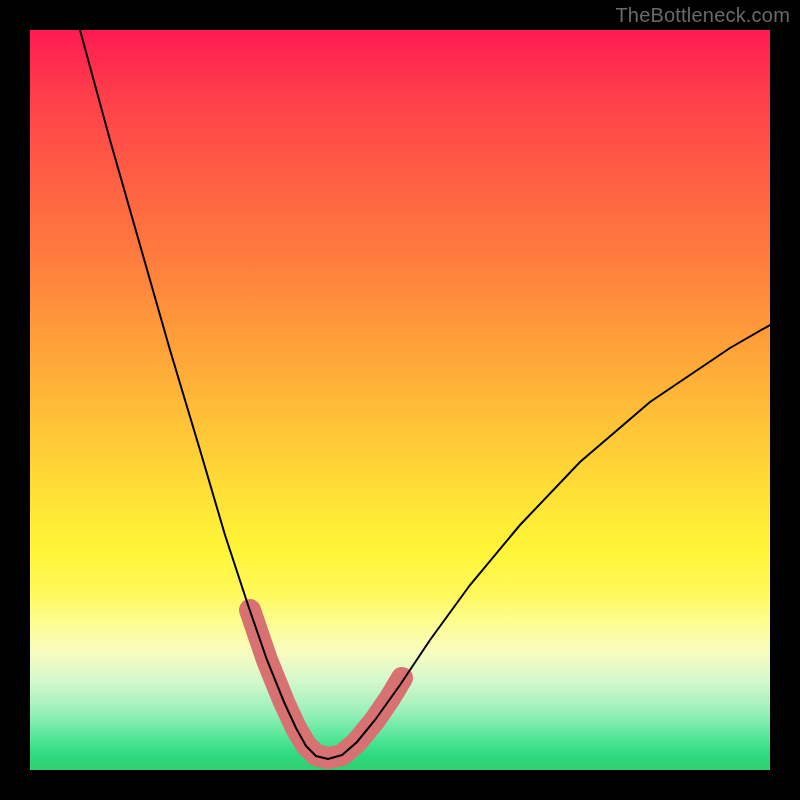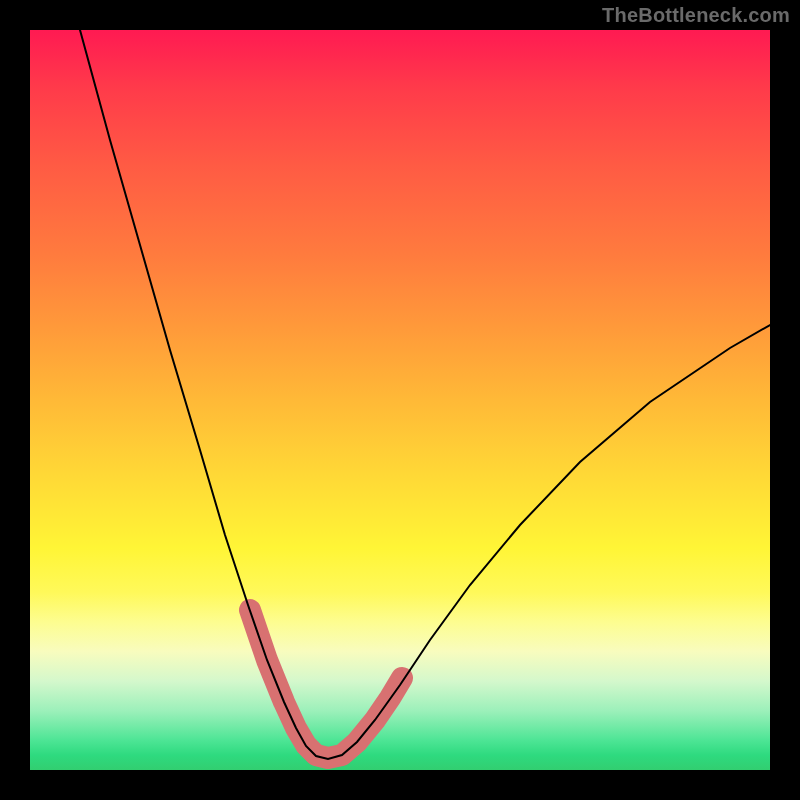--- a/index.html
+++ b/index.html
@@ -35,21 +35,21 @@
       #2eda7f 98%,
       #32ce70 100%
     );
   }
   .watermark {
     position: absolute;
     top: 4px;
     right: 10px;
     color: #6a6a6a;
     font-size: 20px;
-    font-weight: 700;
+    font-weight: 400;
     letter-spacing: 0.2px;
     z-index: 20;
   }
   svg.plot {
     position: absolute;
     left: 30px;
     top: 30px;
     width: 740px;
     height: 740px;
     z-index: 10;

